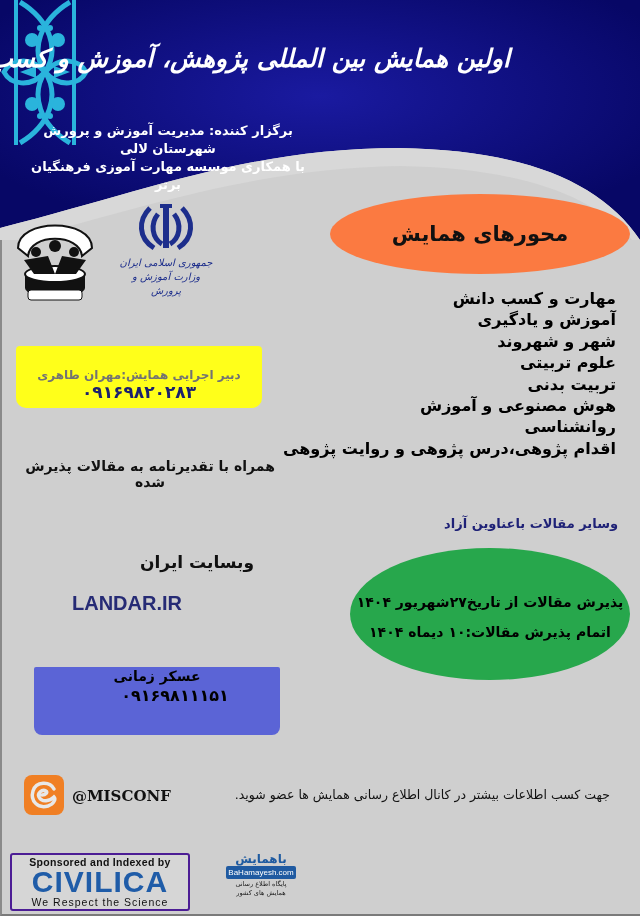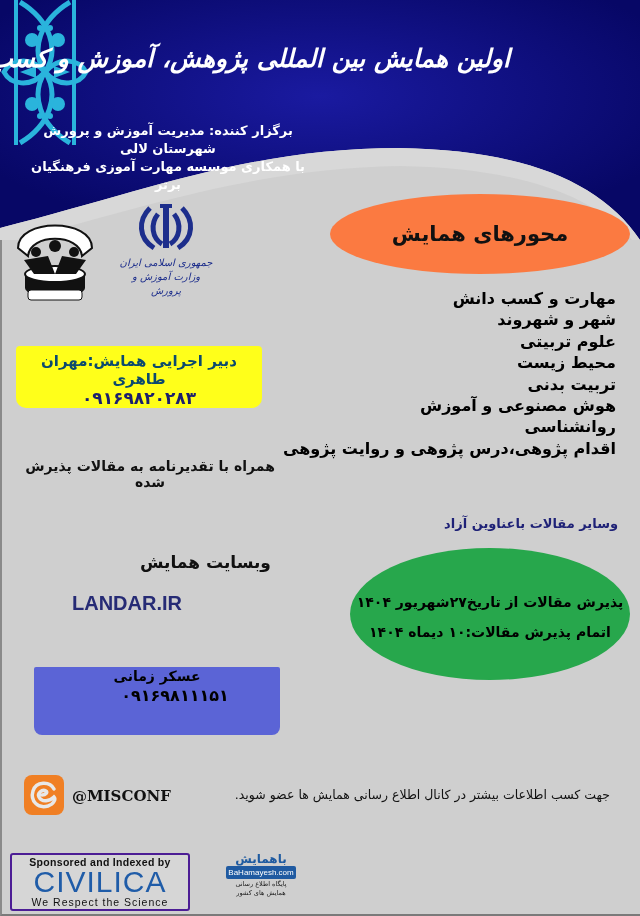--- a/index.html
+++ b/index.html
@@ -15,38 +15,38 @@
   .logo-inst{position:absolute;left:10px;top:208px;width:90px;height:100px;}
   .logo-gov{position:absolute;left:118px;top:200px;width:96px;height:96px;}
   .gov-emblem{position:absolute;left:18px;top:2px;width:60px;height:52px;}
   .gov-text{position:absolute;left:0;top:56px;width:96px;text-align:center;color:#1d2e8c;font-family:"DejaVu Serif",serif;font-style:italic;font-size:10px;line-height:14px;direction:rtl;}
   .axes-ellipse{position:absolute;left:330px;top:194px;width:300px;height:80px;border-radius:50%;background:#fb7a41;display:flex;align-items:center;justify-content:center;}
   .axes-title{font-size:21px;font-weight:bold;color:#111;direction:rtl;}
   .axes-list{position:absolute;right:24px;top:288px;width:320px;list-style:none;margin:0;padding:0;direction:rtl;text-align:right;}
   .axes-list li{font-size:16px;font-weight:bold;color:#000;line-height:21.4px;white-space:nowrap;}
   .free-topics{position:absolute;right:22px;top:516px;color:#1f2277;font-size:13px;font-weight:bold;direction:rtl;}
   .secretary{position:absolute;left:16px;top:346px;width:246px;height:62px;background:#ffff1a;border-radius:4px 4px 10px 10px;text-align:center;direction:rtl;}
-  .secretary .l1{margin-top:6px;font-size:15px;font-weight:bold;color:#0c4a6e;}
+  .secretary .l1{margin-top:22px;font-size:12px;font-weight:bold;color:#737373;}
   .secretary .l2{font-size:17px;font-weight:bold;color:#1b1f6e;letter-spacing:1px;}
   .certificate{position:absolute;left:20px;top:458px;width:260px;text-align:center;direction:rtl;font-size:14px;font-weight:bold;color:#111;}
   .site-label{position:absolute;left:140px;top:552px;font-size:17px;font-weight:bold;color:#111;direction:rtl;}
   .site-url{position:absolute;left:72px;top:592px;font-size:20px;font-weight:bold;color:#262b75;font-family:"Liberation Sans",sans-serif;}
   .support{position:absolute;left:34px;top:667px;width:246px;height:68px;background:#5b64d6;border-radius:2px 2px 8px 8px;text-align:center;direction:rtl;}
   .support .s1{margin-top:3px;font-size:14px;font-weight:bold;color:#000;line-height:19px;}
   .support .s2{font-size:14px;font-weight:bold;color:#000;line-height:19px;}
   .support .s3{font-size:16px;font-weight:bold;color:#000;line-height:20px;letter-spacing:1px;padding-left:36px;}
   .dates-ellipse{position:absolute;left:350px;top:548px;width:280px;height:132px;border-radius:50%;background:#27a74c;text-align:center;direction:rtl;}
   .dates-ellipse .d1{margin-top:46px;font-size:14px;font-weight:bold;color:#000;}
   .dates-ellipse .d2{margin-top:14px;font-size:14px;font-weight:bold;color:#000;}
   .eitaa-icon{position:absolute;left:24px;top:775px;width:40px;height:40px;border-radius:8px;background:#f07f24;}
   .misconf{position:absolute;left:72px;top:787px;font-family:"DejaVu Serif",serif;font-weight:bold;font-size:15px;color:#111;}
   .join-text{position:absolute;right:30px;top:787px;font-size:12.5px;color:#111;direction:rtl;white-space:nowrap;}
   .civilica{position:absolute;left:10px;top:853px;width:180px;height:58px;border:2px solid #4c1d95;border-radius:3px;box-sizing:border-box;text-align:center;font-family:"Liberation Sans",sans-serif;background:#d6d6d6;}
   .civilica .c1{font-size:10.5px;font-weight:bold;color:#111;letter-spacing:0.3px;margin-top:1px;}
-  .civilica .c2{font-size:30px;font-weight:normal;color:#1f5ca8;line-height:28px;letter-spacing:1px;}
+  .civilica .c2{font-size:30px;font-weight:bold;color:#1f5ca8;line-height:28px;letter-spacing:1px;}
   .civilica .c3{font-size:10.5px;color:#111;letter-spacing:1px;}
   .bahamayesh{position:absolute;left:226px;top:852px;width:70px;text-align:center;direction:rtl;}
   .bahamayesh .b1{font-size:12px;color:#1e5aa0;font-weight:bold;}
   .bahamayesh .b2{display:block;background:#1f5aa1;color:#fff;font-size:8px;padding:2px 0;border-radius:2px;direction:ltr;font-family:"Liberation Sans",sans-serif;}
   .bahamayesh .b3{font-size:6.5px;color:#222;line-height:8px;margin-top:1px;}
 </style>
 </head>
 <body>
 
 <div class="frame"></div>
@@ -131,38 +131,38 @@
     <div>وزارت آموزش و پرورش</div>
   </div>
 </div>
 
 <div class="axes-ellipse">
   <span class="axes-title">محورهای همایش</span>
 </div>
 
 <ul class="axes-list">
   <li>مهارت و کسب دانش</li>
+  <li>آموزش و یادگیری</li>
   <li>شهر  و  شهروند</li>
   <li>علوم تربیتی</li>
-  <li>محیط زیست</li>
   <li>تربیت بدنی</li>
   <li>هوش مصنوعی و آموزش</li>
   <li>روانشناسی</li>
   <li>اقدام پژوهی،درس پژوهی و روایت پژوهی</li>
 </ul>
 <div class="free-topics">وسایر مقالات باعناوین آزاد</div>
 
 <div class="secretary">
   <div class="l1">دبیر اجرایی همایش:مهران طاهری</div>
   <div class="l2">۰۹۱۶۹۸۲۰۲۸۳</div>
 </div>
 
 <div class="certificate">همراه با تقدیرنامه به مقالات پذیرش شده</div>
 
-<div class="site-label">وبسایت همایش</div>
+<div class="site-label">وبسایت ایران</div>
 <div class="site-url">LANDAR.IR</div>
 
 <div class="support">
   <div class="s2">عسکر زمانی</div>
   <div class="s3">۰۹۱۶۹۸۱۱۱۵۱</div>
 </div>
 
 <div class="dates-ellipse">
   <div class="d1">پذیرش مقالات از تاریخ۲۷شهریور ۱۴۰۴</div>
   <div class="d2">اتمام پذیرش مقالات:۱۰ دیماه ۱۴۰۴</div>

